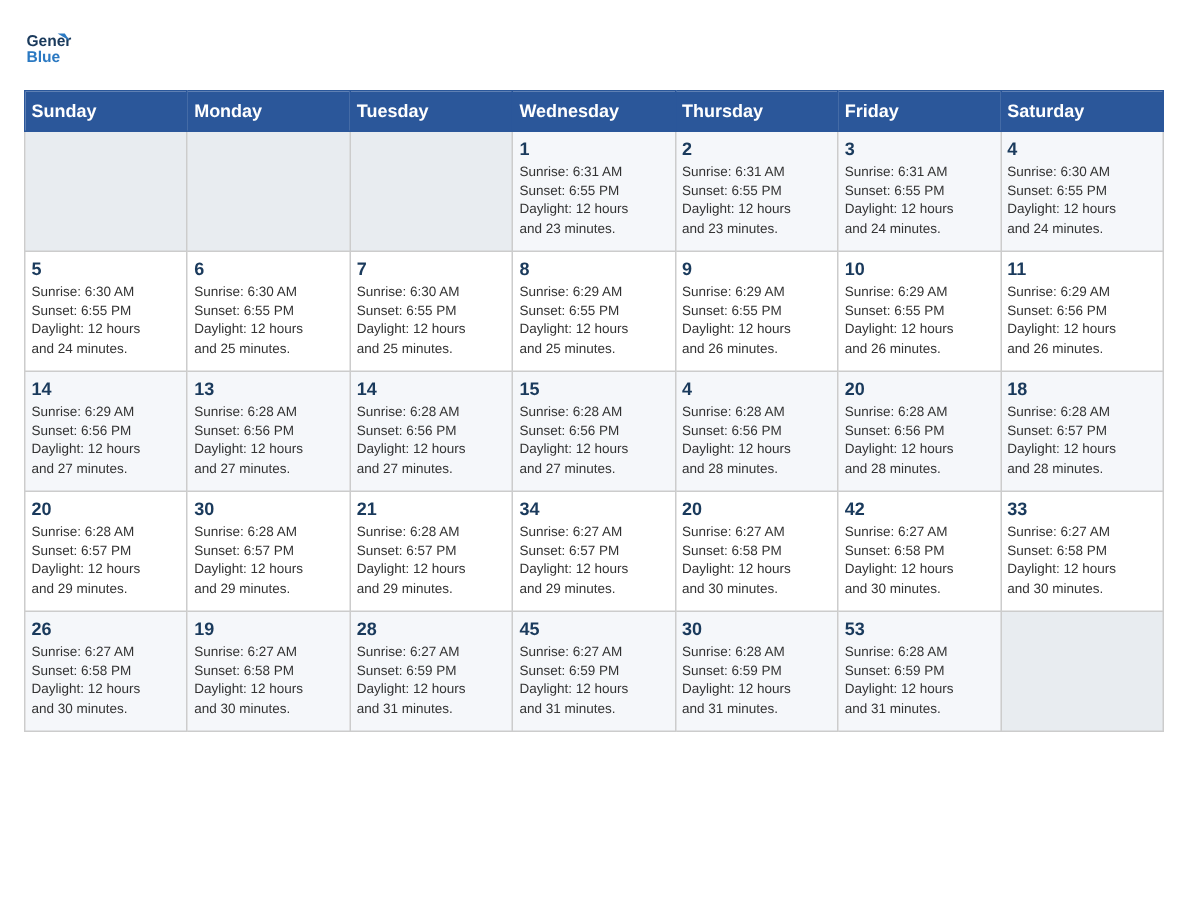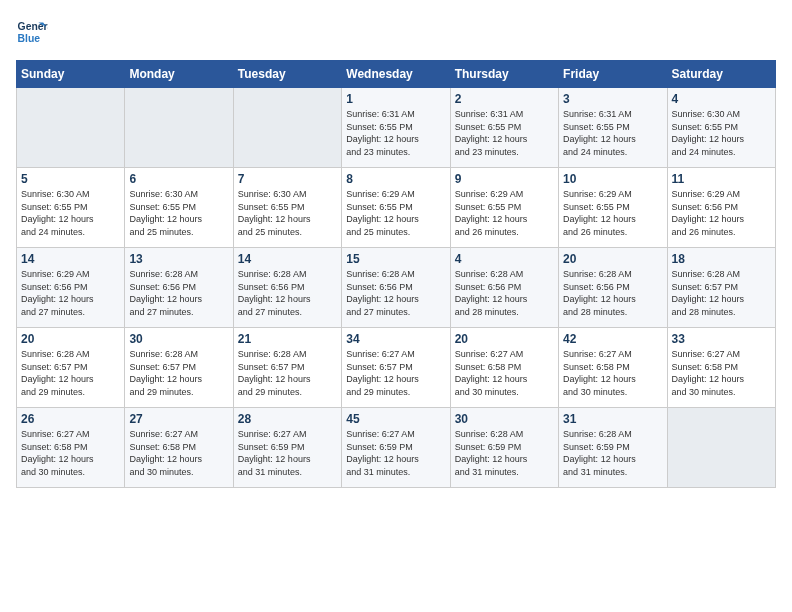--- a/index.html
+++ b/index.html
@@ -300,21 +300,21 @@
       </tr>
       <tr>
         <td>
           <span class="day-num">26</span>
           <div class="day-info" style="white-space: pre-line;">Sunrise: 6:27 AM
 Sunset: 6:58 PM
 Daylight: 12 hours
 and 30 minutes.</div>
         </td>
         <td>
-          <span class="day-num">27</span>
+          <span class="day-num">19</span>
           <div class="day-info" style="white-space: pre-line;">Sunrise: 6:27 AM
 Sunset: 6:58 PM
 Daylight: 12 hours
 and 30 minutes.</div>
         </td>
         <td>
           <span class="day-num">28</span>
           <div class="day-info" style="white-space: pre-line;">Sunrise: 6:27 AM
 Sunset: 6:59 PM
 Daylight: 12 hours
@@ -328,21 +328,21 @@
 and 31 minutes.</div>
         </td>
         <td>
           <span class="day-num">30</span>
           <div class="day-info" style="white-space: pre-line;">Sunrise: 6:28 AM
 Sunset: 6:59 PM
 Daylight: 12 hours
 and 31 minutes.</div>
         </td>
         <td>
-          <span class="day-num">31</span>
+          <span class="day-num">53</span>
           <div class="day-info" style="white-space: pre-line;">Sunrise: 6:28 AM
 Sunset: 6:59 PM
 Daylight: 12 hours
 and 31 minutes.</div>
         </td>
         <td class="empty-cell"></td>
       </tr>
     </tbody>
 </table>
 

